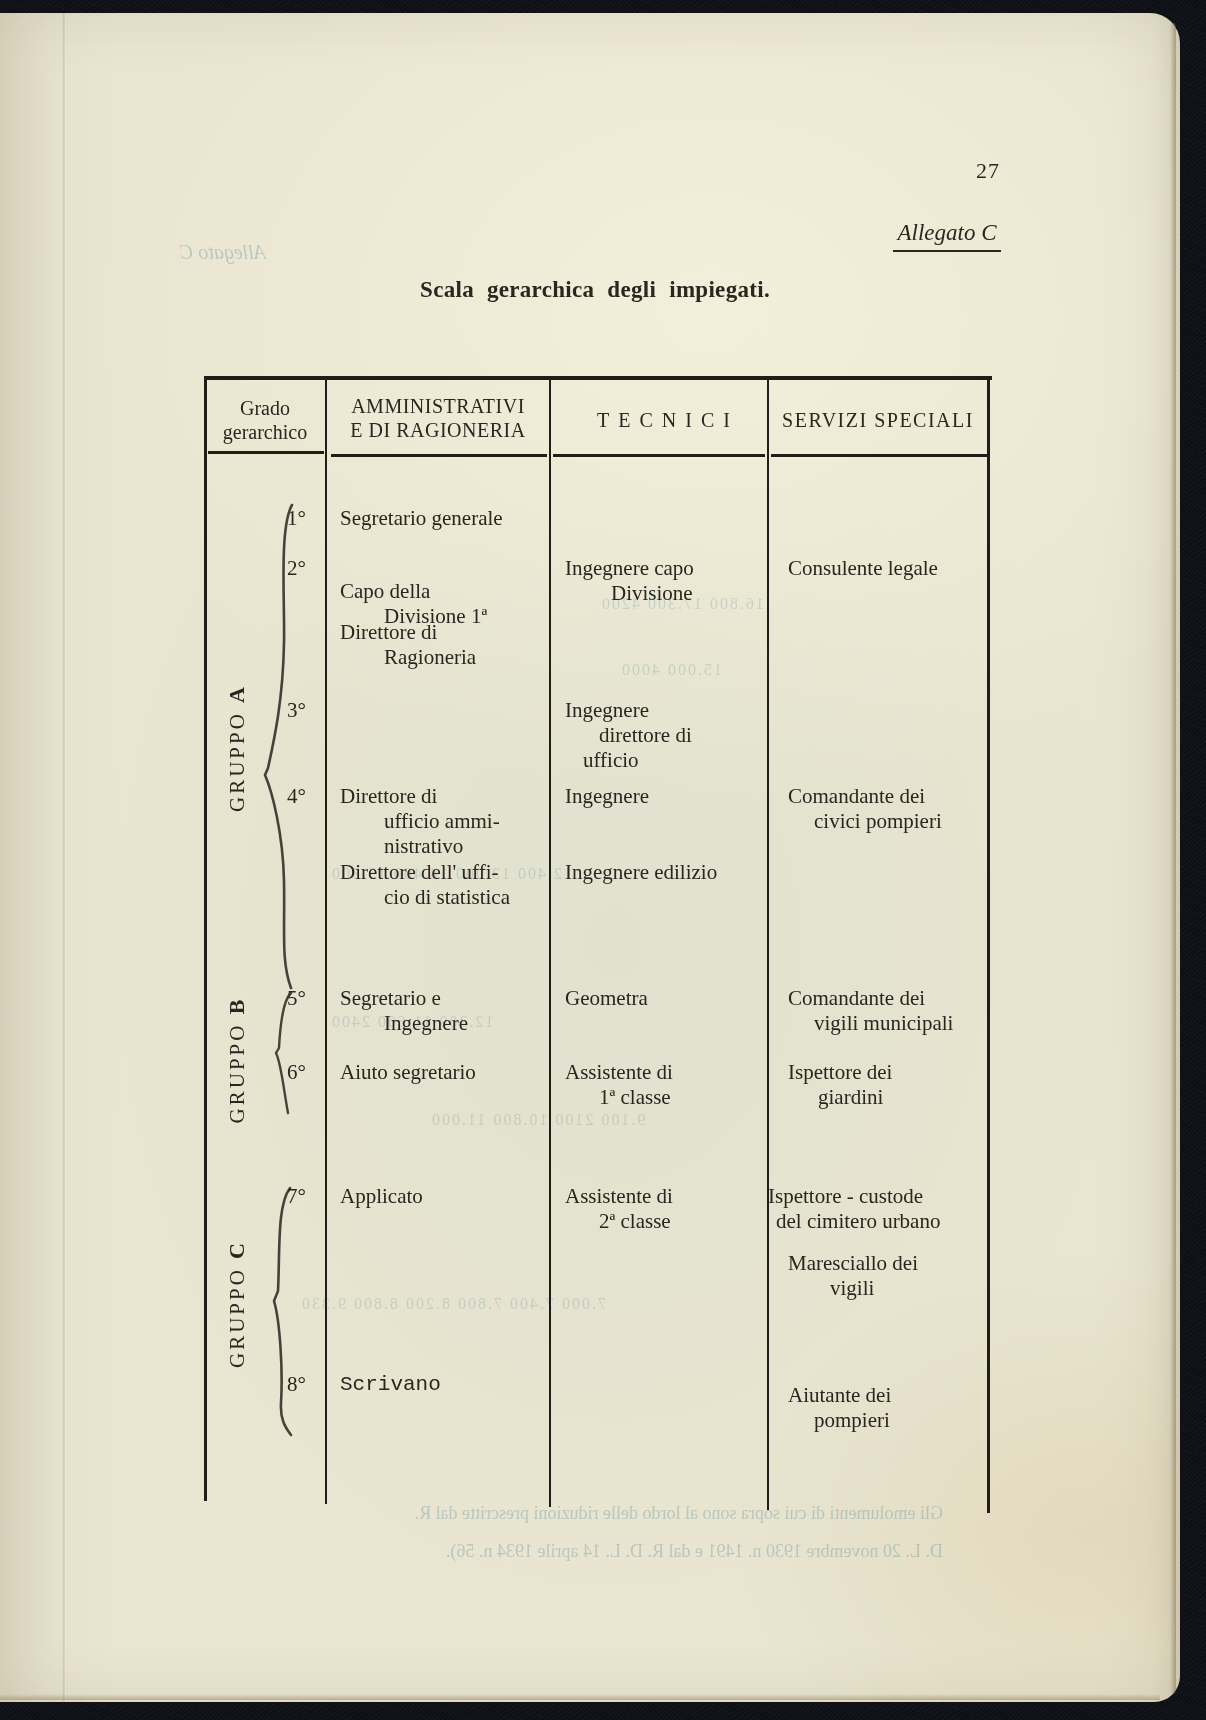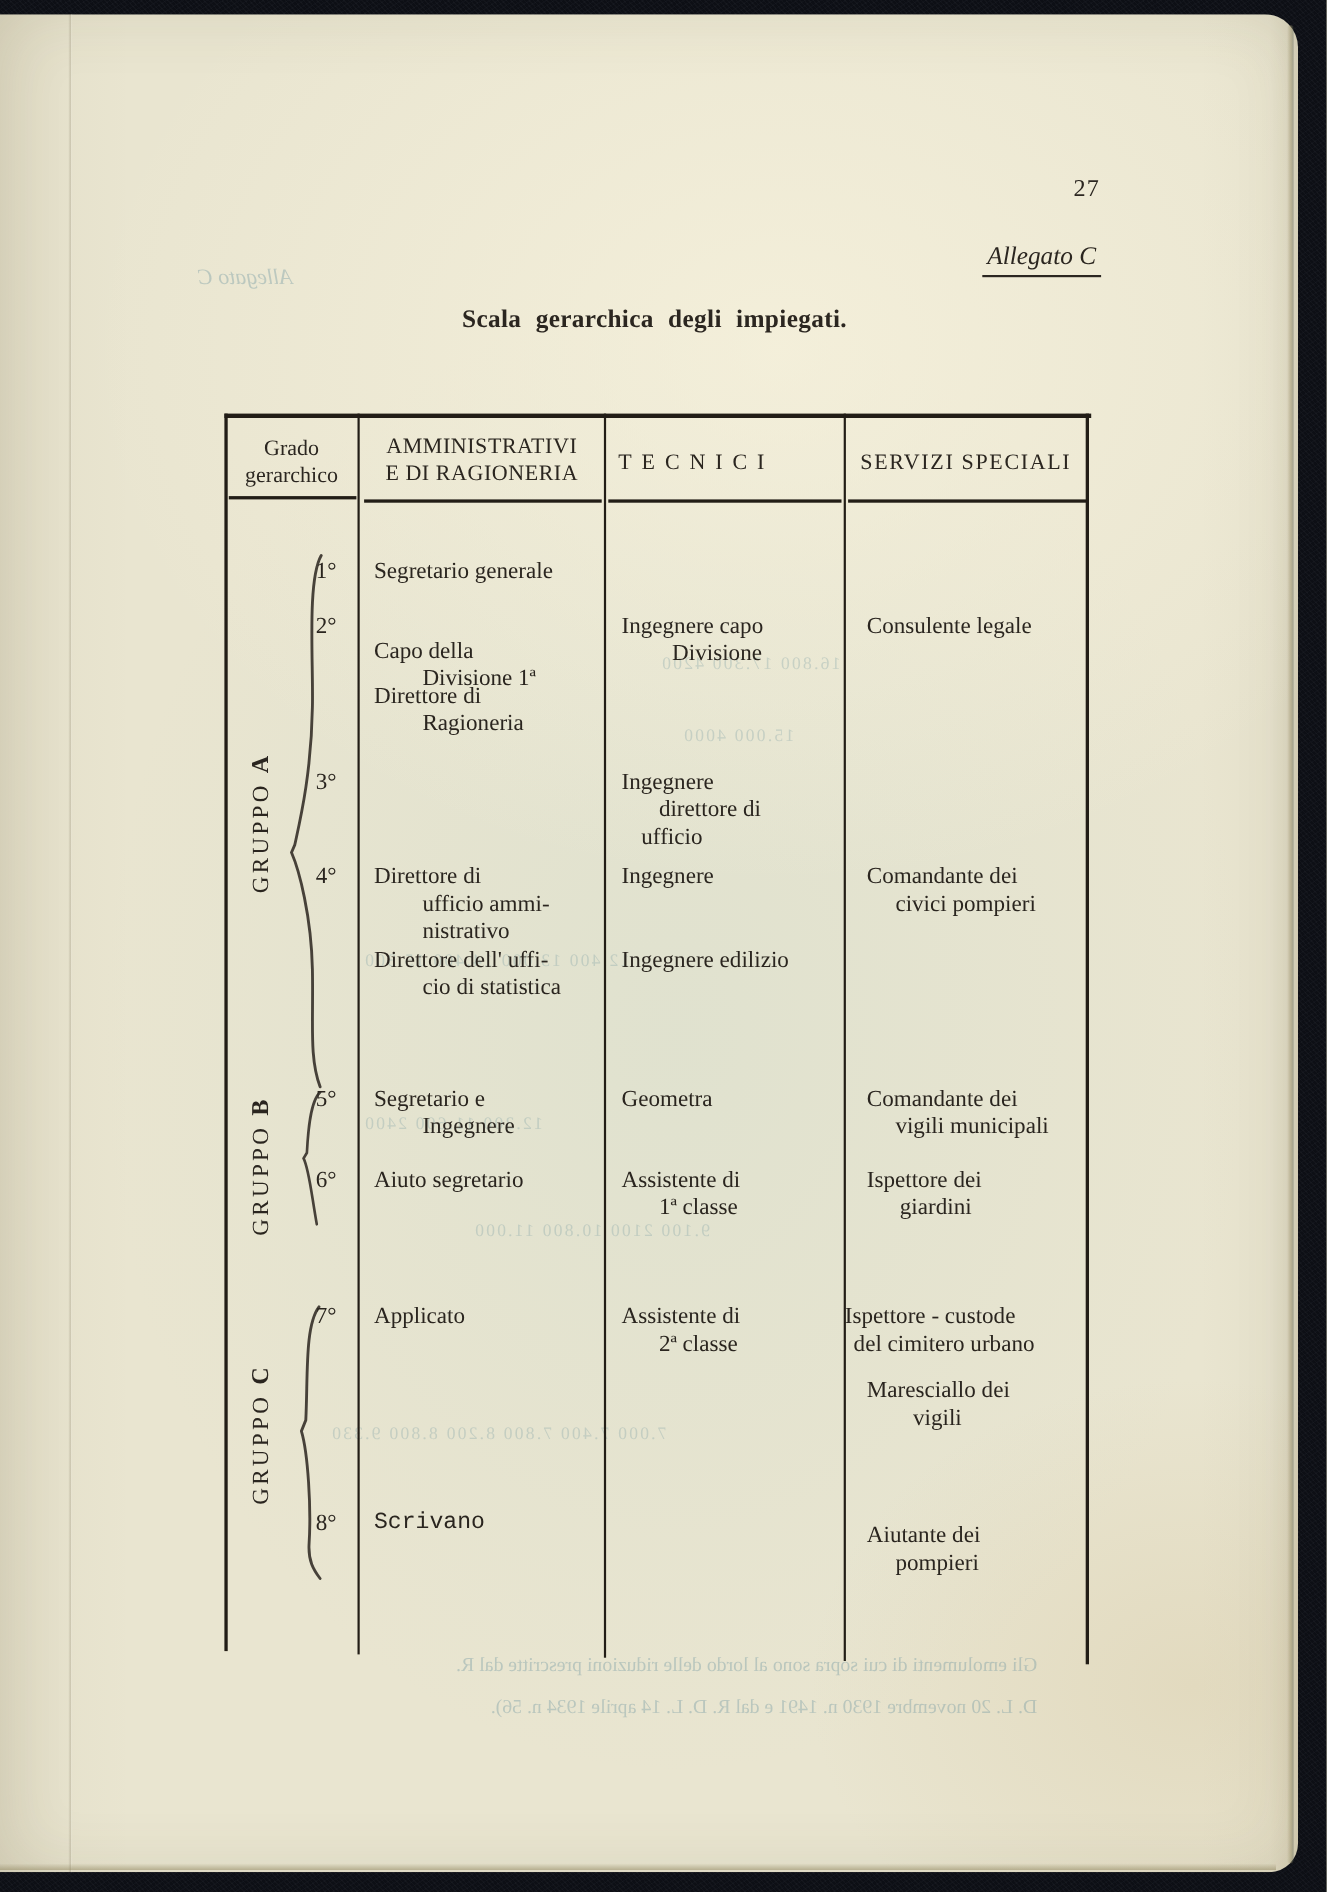--- a/index.html
+++ b/index.html
@@ -83,21 +83,21 @@
   <div class="vline" style="left:987px;top:363px;width:3px;height:1137px;"></div>
 
   <div class="hdr txt" style="left:206px;top:383px;width:118px;">
     <span class="ln" style="display:block">Grado</span>
     <span class="ln" style="display:block">gerarchico</span>
   </div>
   <div class="hdr txt" style="left:327px;top:381px;width:222px;letter-spacing:0.5px;">
     <span style="display:block">AMMINISTRATIVI</span>
     <span style="display:block">E DI RAGIONERIA</span>
   </div>
-  <div class="hdr sp txt" style="left:525px;top:395px;width:216px;">TECNICI</div>
+  <div class="hdr sp txt" style="left:560px;top:395px;width:216px;">TECNICI</div>
   <div class="hdr txt" style="left:769px;top:395px;width:218px;letter-spacing:1.5px;">SERVIZI SPECIALI</div>
 
   <div class="grp" style="left:152px;top:722px;width:170px;"><span>GRUPPO</span>&nbsp;<b>A</b></div>
   <div class="grp" style="left:162px;top:1034px;width:150px;"><span>GRUPPO</span>&nbsp;<b>B</b></div>
   <div class="grp" style="left:142px;top:1278px;width:190px;"><span>GRUPPO</span>&nbsp;<b>C</b></div>
 
   <svg class="braces" width="1180" height="1689" viewBox="0 0 1180 1689">
     <path d="M292,492 C279,515 285,590 284,630 C283,690 273,732 268,755 L265,762 C272,778 283,820 284,868 C285,918 281,948 291,975" fill="none" stroke="#2a251f" stroke-width="2.6" stroke-linecap="round" opacity="0.85"></path>
     <path d="M291,980 C282,988 280,1016 279,1035 L276,1040 C281,1050 283,1072 288,1100" fill="none" stroke="#2a251f" stroke-width="2.4" stroke-linecap="round" opacity="0.85"></path>
     <path d="M290,1175 C277,1192 280,1238 278,1278 L274,1288 C280,1308 283,1358 281,1390 C280,1406 285,1414 291,1422" fill="none" stroke="#2a251f" stroke-width="2.6" stroke-linecap="round" opacity="0.85"></path>

